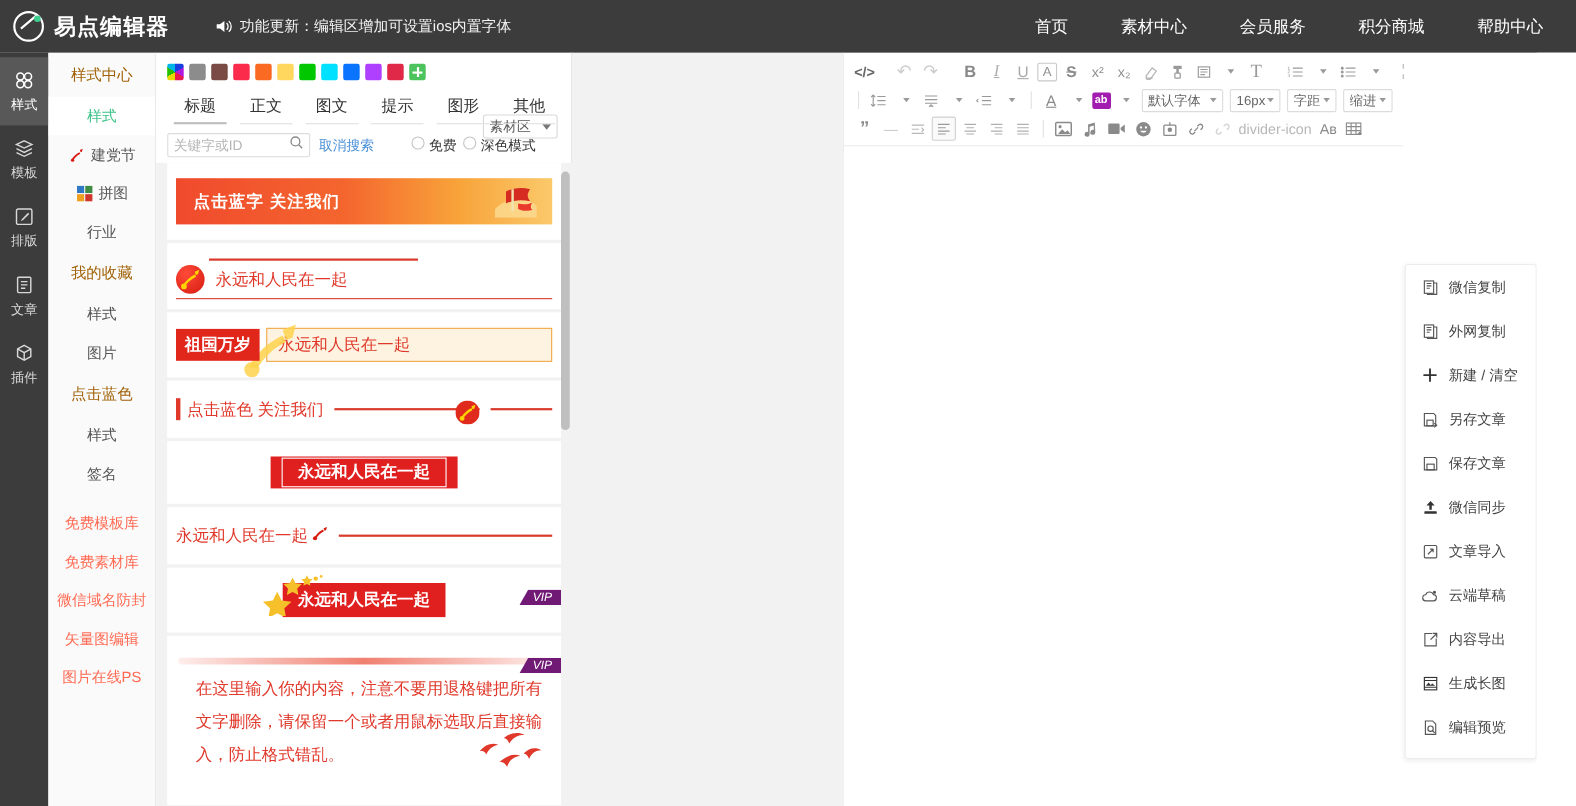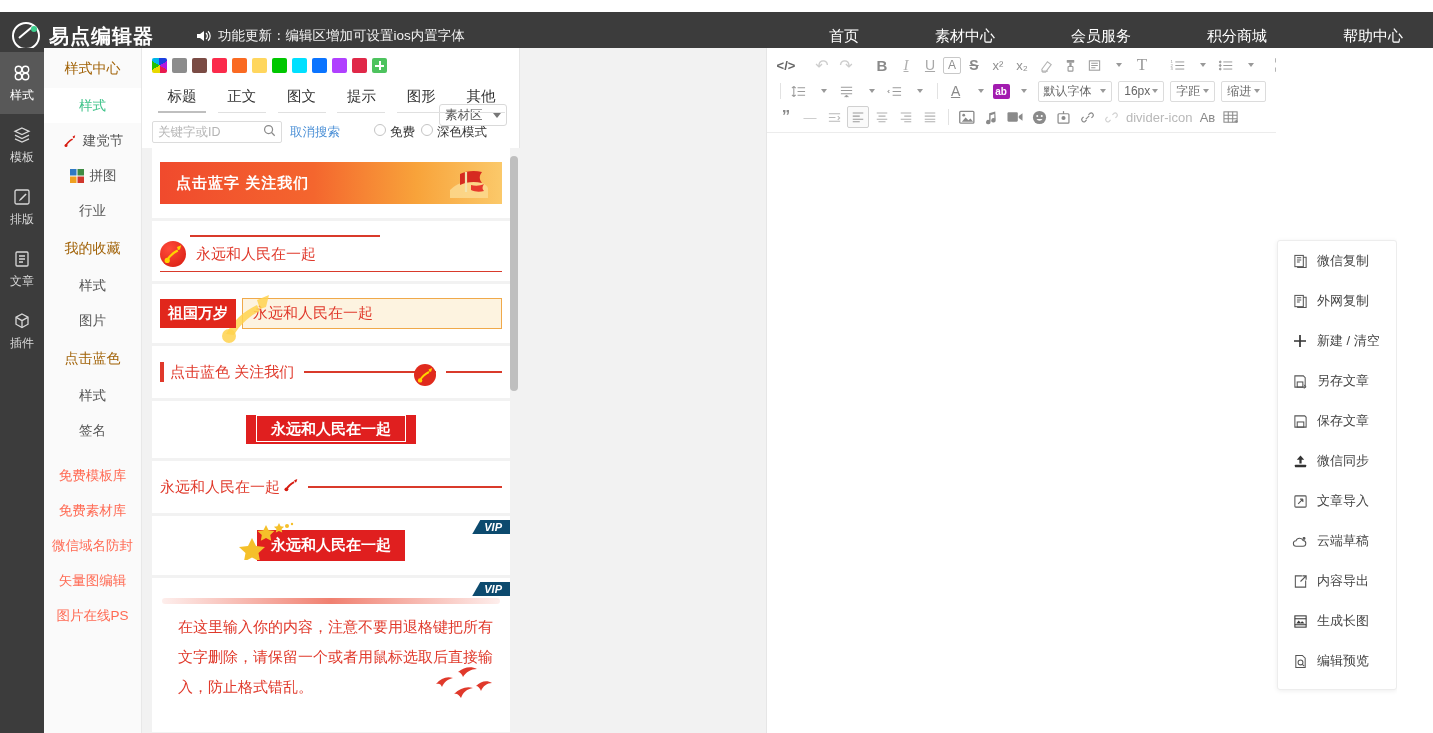--- a/index.html
+++ b/index.html
@@ -5,21 +5,21 @@
   * { box-sizing: border-box; margin: 0; padding: 0; }
   html, body {
     width: 1433px; height: 733px;
     font-family: "Liberation Sans", "DejaVu Sans", sans-serif;
     overflow: hidden; background: #fff;
   }
   #app { position: relative; width: 1433px; height: 733px; }
 
   
   .topbar {
-    position: absolute; left: 0; top: 12px; width: 1433px; height: 48px;
+    position: absolute; left: 0; top: 0; width: 1433px; height: 48px;
     background: #3c3c3c; color: #fff; display: flex; align-items: center;
   }
   .logo-wrap { display: flex; align-items: center; padding-left: 12px; }
   .logo-mark {
     width: 28px; height: 28px; border-radius: 50%;
     border: 2px solid #fff; position: relative; margin-right: 9px;
   }
   .logo-mark::before {
     content: ""; position: absolute; left: 5px; top: 13px;
     width: 19px; height: 2px; background: #fff;
@@ -30,21 +30,21 @@
     width: 6px; height: 6px; border-radius: 50%; background: #3ecf8e;
   }
   .logo-text { font-size: 20px; font-weight: bold; letter-spacing: 1px; }
 
   .notice { display: flex; align-items: center; margin-left: 42px; font-size: 13.5px; color: #f2f2f2; }
   .notice .spk { margin-right: 6px; display: inline-flex; }
 
   .topnav { position: absolute; right: 0; top: 0; height: 48px; display: flex; align-items: center; padding-right: 30px; }
   .topnav a {
     color: #ffffff; font-size: 15px; text-decoration: none;
-    margin-left: 76px; cursor: pointer;
+    margin-left: 48px; cursor: pointer;
   }
 
   
   .rail {
     position: absolute; left: 0; top: 48px; width: 44px; height: 685px;
     background: #3c3c3c; color: #d8d8d8; padding-top: 4px;
   }
   .rail-item {
     height: 62px; display: flex; flex-direction: column;
     align-items: center; justify-content: center; cursor: pointer; gap: 4px;
@@ -134,22 +134,22 @@
     position: absolute; left: 0; top: 100px; width: 378px; height: 585px;
     overflow: hidden; background: #f2f2f2; padding: 0 10px;
   }
   .matlist-inner { position: relative; }
   .card {
     background: #fff; margin-bottom: 3px; padding: 14px 8px;
     display: flex; align-items: center; min-height: 52px; position: relative;
     cursor: pointer; overflow: hidden;
   }
   .vip-badge {
-    position: absolute; right: 0; top: 4px; background: #0c4a6e; color: #fff;
-    font-size: 11px; font-style: italic; font-weight: bold;
+    position: absolute; right: 0; top: 20px; background: #701a75; color: #fff;
+    font-size: 11px; font-style: italic; font-weight: normal;
     padding: 1px 8px 1px 12px; z-index: 5;
     clip-path: polygon(8px 0, 100% 0, 100% 100%, 0 100%);
   }
   .scrollbar {
     position: absolute; right: 2px; top: 8px; width: 8px; height: 235px;
     background: #bfbfbf; border-radius: 4px;
   }
 
   
   .c1 {

